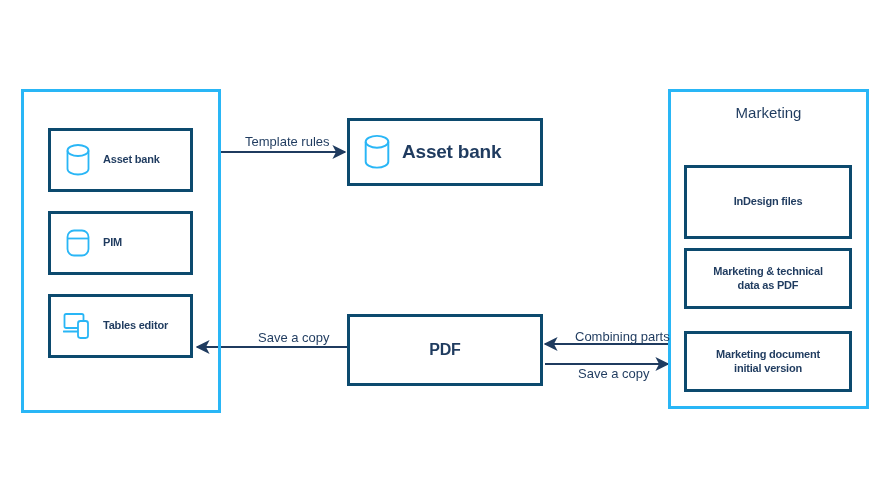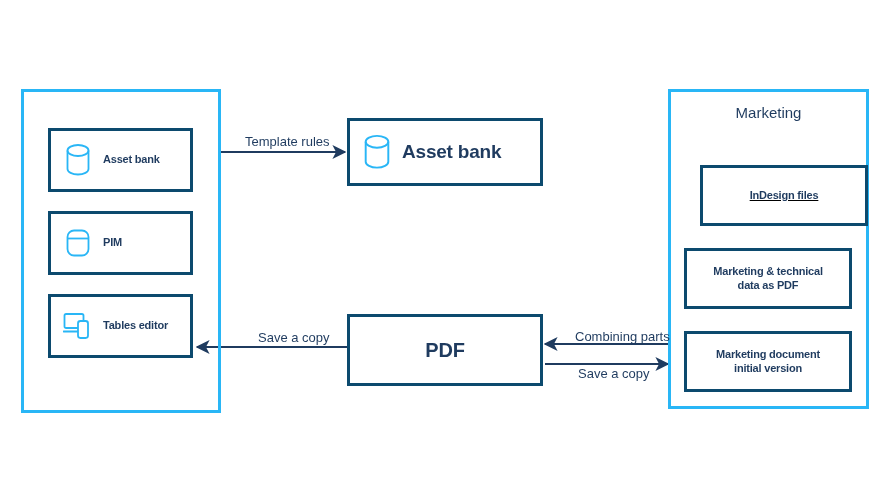--- a/index.html
+++ b/index.html
@@ -66,24 +66,24 @@
     flex: 0 0 auto;
     display: flex;
     align-items: center;
     justify-content: center;
   }
 
   
   #node-asset-bank-main { left: 347px; top: 118px; width: 196px; height: 68px; }
   #node-asset-bank-main .node-label { font-size: 19px; }
   #node-pdf { left: 347px; top: 314px; width: 196px; height: 72px; }
-  #node-pdf .node-label { font-size: 20px; }
-
-  
-  #node-indesign   { left: 700px; top: 165px; width: 168px; height: 61px; text-decoration: underline; }
+  #node-pdf .node-label { font-size: 16px; }
+
+  
+  #node-indesign   { left: 684px; top: 165px; width: 168px; height: 74px; }
   #node-mkt-pdf    { left: 684px; top: 248px; width: 168px; height: 61px; }
   #node-mkt-doc    { left: 684px; top: 331px; width: 168px; height: 61px; }
   .folder-node .node-label { font-size: 11px; }
 
   
   #folder-title {
     position: absolute;
     left: 668px;
     top: 104px;
     width: 201px;

